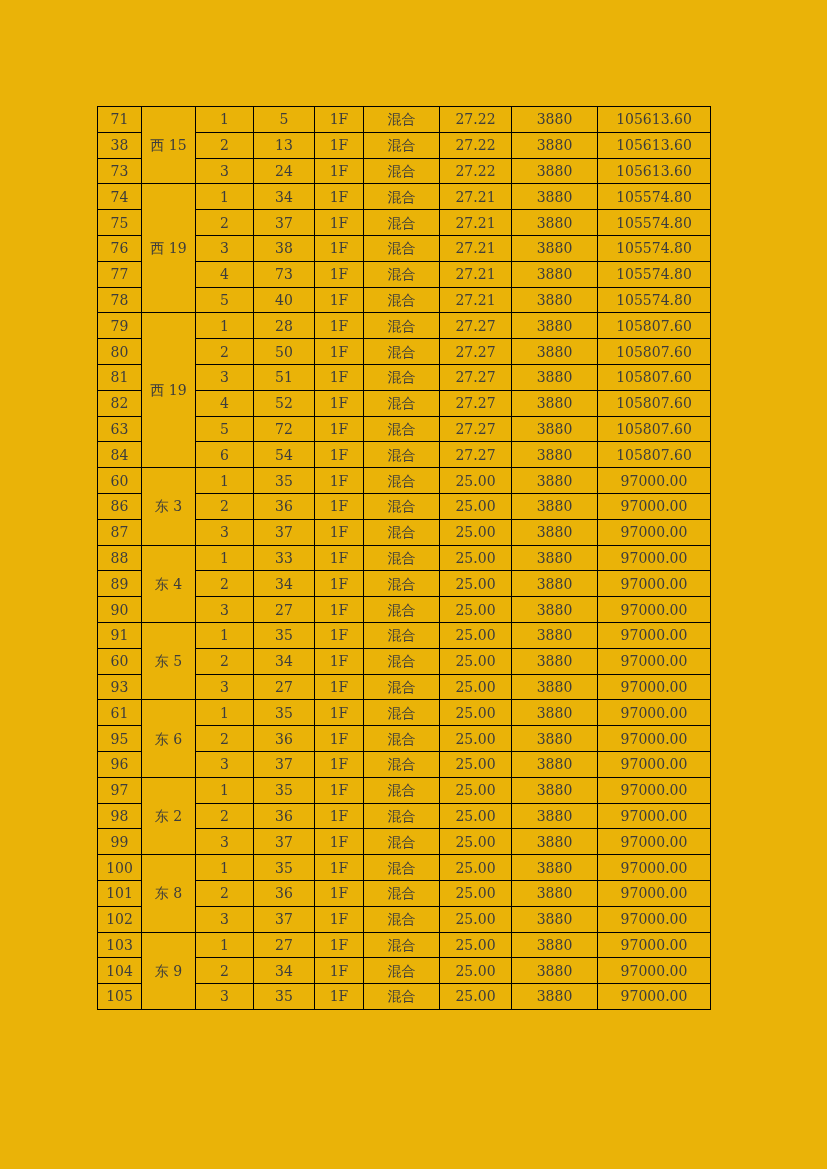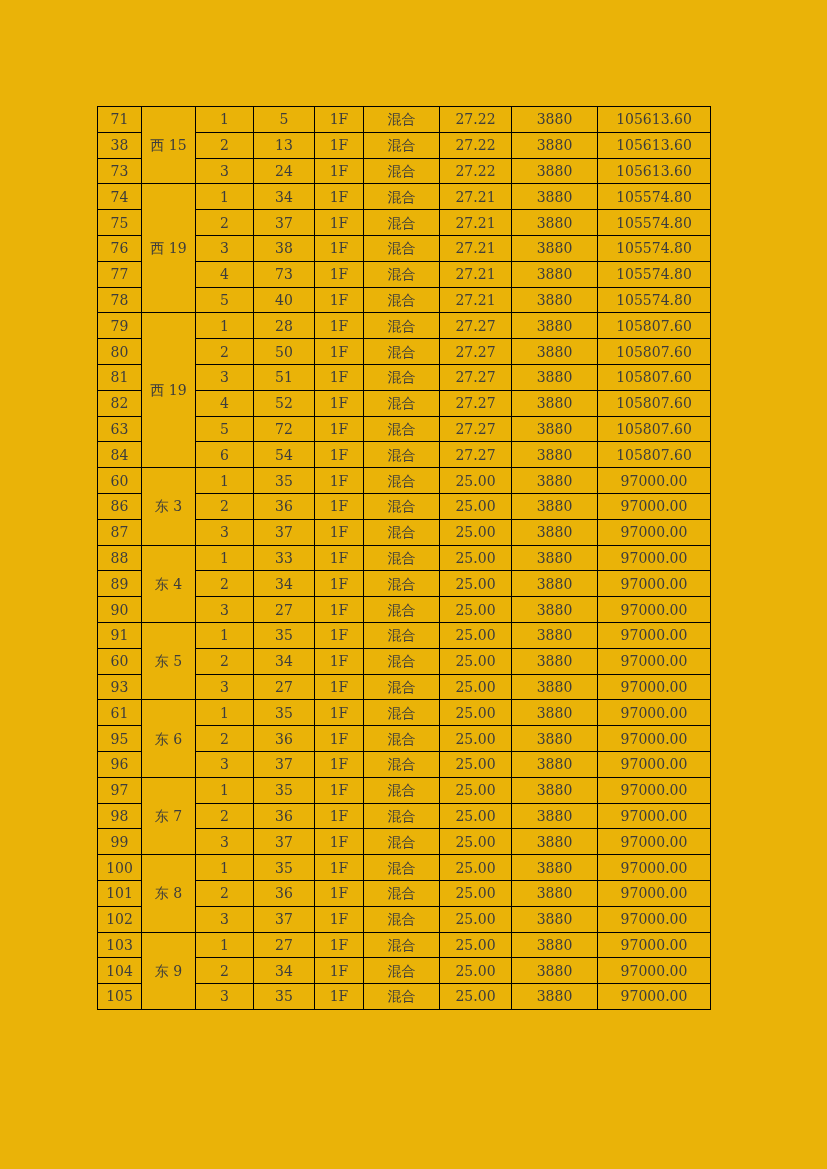--- a/index.html
+++ b/index.html
@@ -314,21 +314,21 @@
           <td>3</td>
           <td>37</td>
           <td>1F</td>
           <td>混合</td>
           <td>25.00</td>
           <td>3880</td>
           <td>97000.00</td>
         </tr>
         <tr>
           <td>97</td>
-          <td rowspan="3">东 7</td>
+          <td rowspan="3">东 2</td>
           <td>1</td>
           <td>35</td>
           <td>1F</td>
           <td>混合</td>
           <td>25.00</td>
           <td>3880</td>
           <td>97000.00</td>
         </tr>
         <tr>
           <td>98</td>

